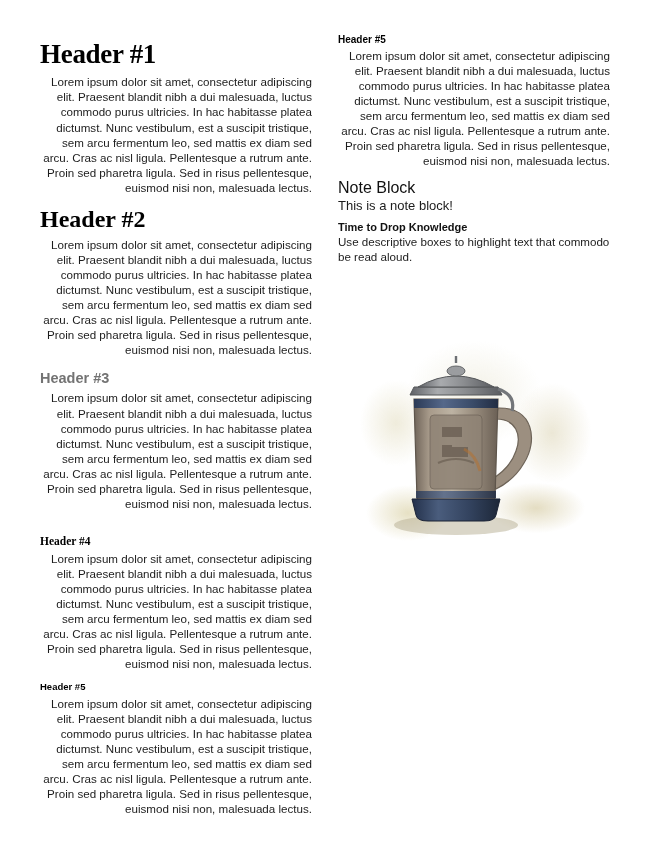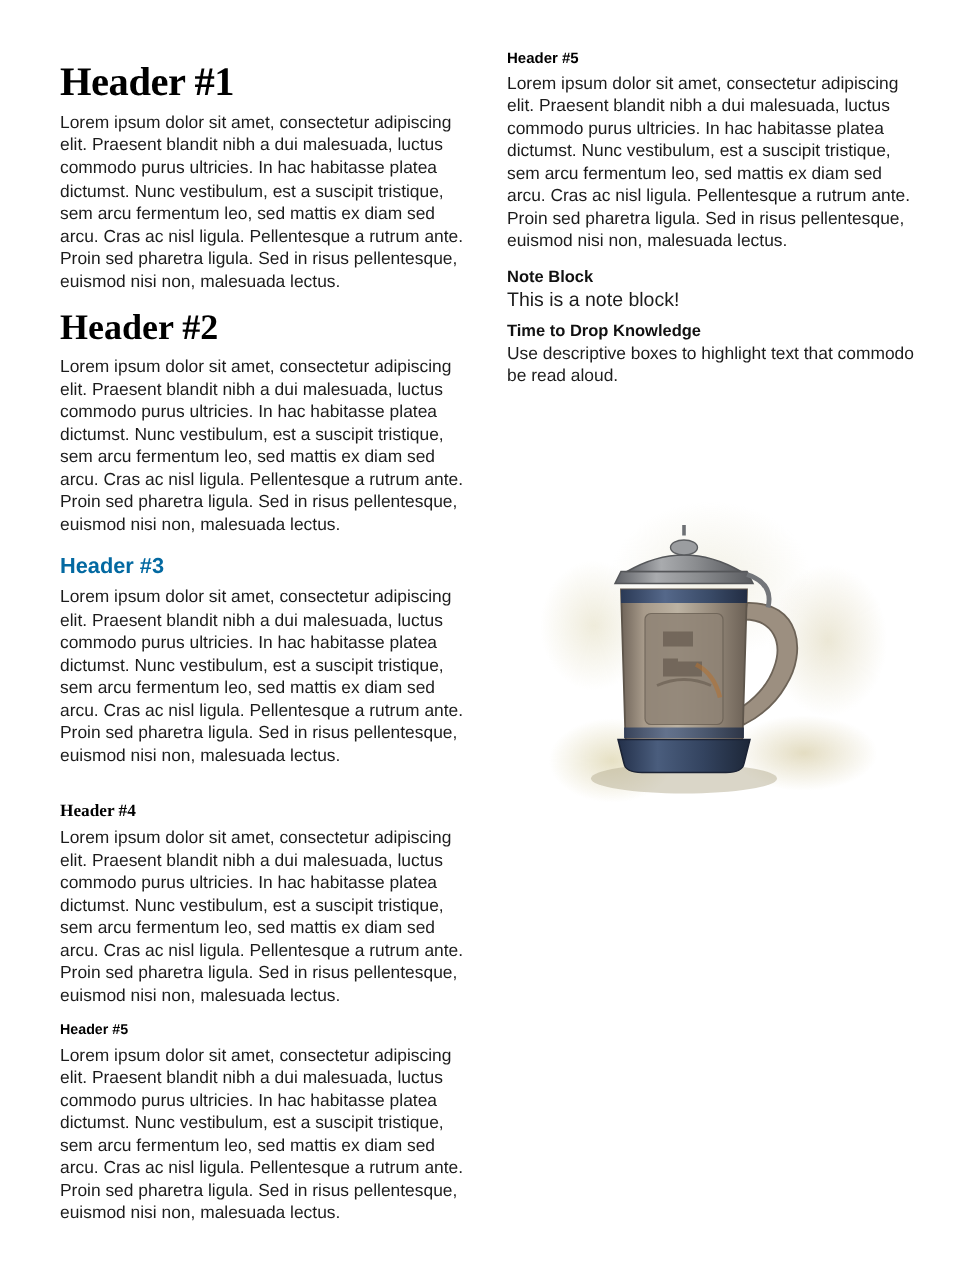--- a/index.html
+++ b/index.html
@@ -49,21 +49,21 @@
     margin: 12px 0 5px 0;
     line-height: 1.05;
     color: #000;
   }
   h3.h3 {
     font-family: "Liberation Sans", sans-serif;
     font-size: 14.5px;
     font-weight: bold;
     margin: 13px 0 4px 0;
     line-height: 1.1;
-    color: #0369a1;
+    color: #737373;
   }
   h4.h4 {
     font-family: Liberation Serif, serif;
     font-size: 11.5px;
     font-weight: bold;
     margin: 24px 0 3px 0;
     line-height: 1.1;
     color: #000;
   }
   h5.h5 {
@@ -72,29 +72,29 @@
     font-weight: bold;
     margin: 11px 0 3px 0;
     line-height: 1.1;
     color: #000;
   }
   p.body {
     font-size: 11.6px;
     line-height: 1.30;
     margin: 0 0 2px 0;
     color: #1c1c1c;
-    text-align: left;
+    text-align: right;
   }
   .col-right h5.h5-top {
     margin-top: 0;
     font-size: 10px;
   }
   .note-title {
-    font-size: 11px;
-    font-weight: bold;
+    font-size: 16px;
+    font-weight: normal;
     margin: 10px 0 1px 0;
     color: #111;
   }
   .note-text {
     font-size: 13px;
     line-height: 1.30;
     margin: 0 0 2px 0;
     color: #1c1c1c;
   }
   .descriptive-title {

